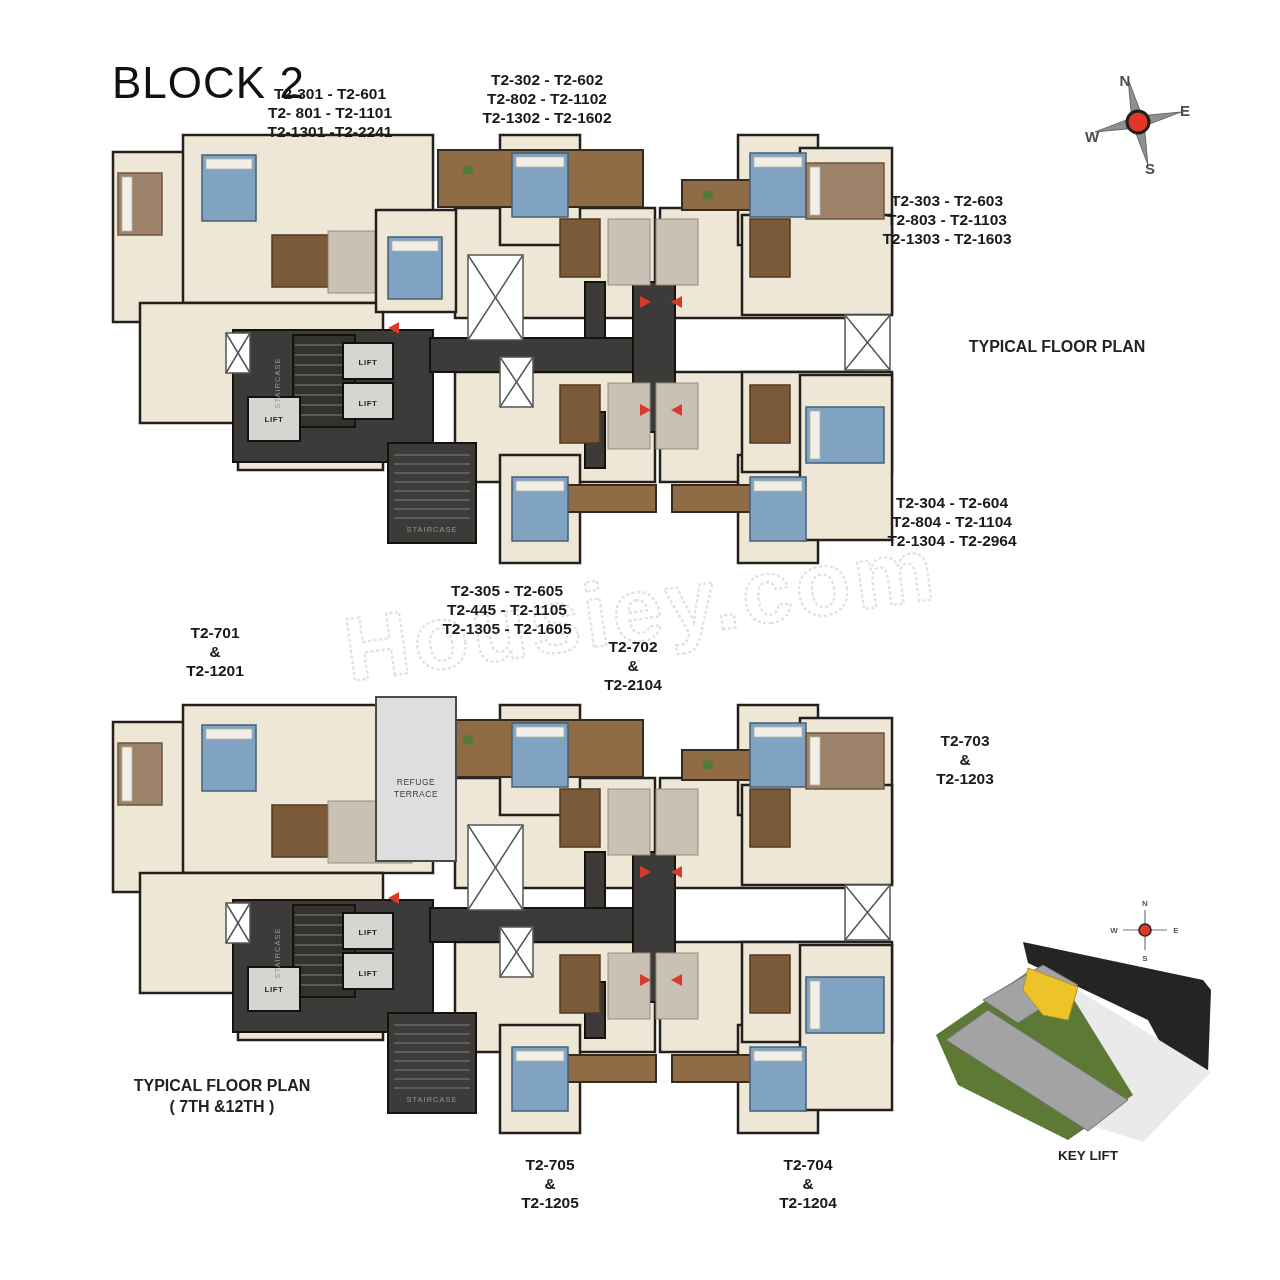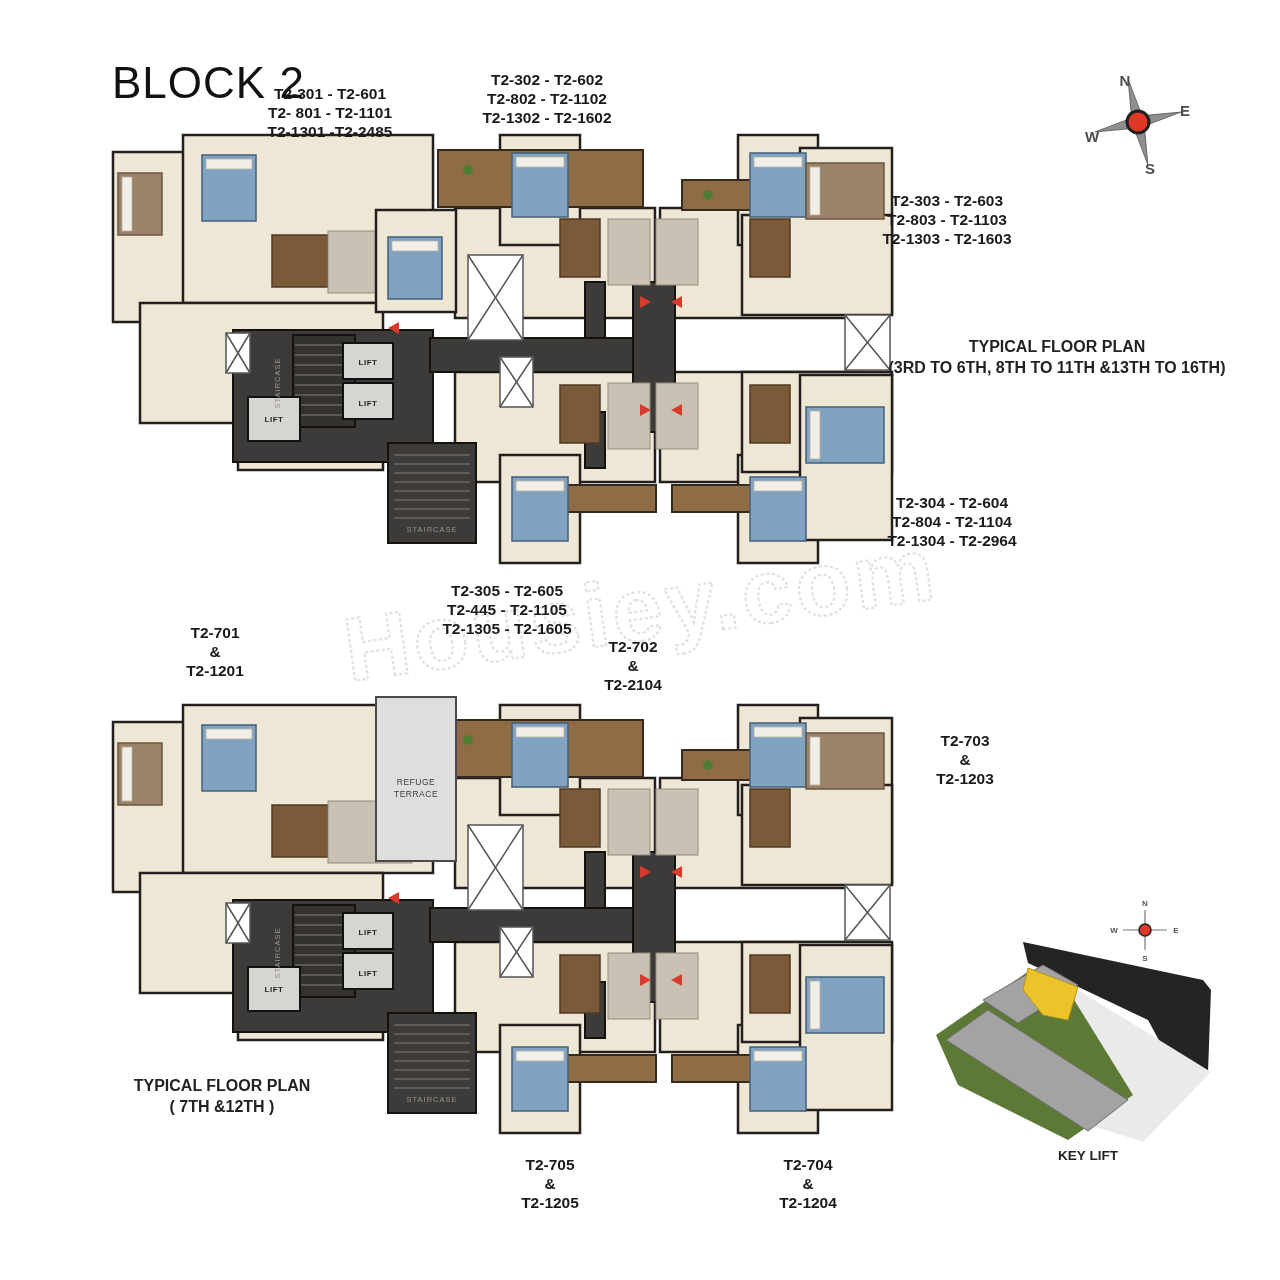--- a/index.html
+++ b/index.html
@@ -211,35 +211,34 @@
   <text class="lift-txt" x="260" y="240">LIFT</text>
   <text class="lift-txt" x="260" y="281">LIFT</text>
   <text class="lift-txt" x="166" y="297">LIFT</text>
   <text class="stair-txt" x="172" y="258" transform="rotate(-90 172 258)">STAIRCASE</text>
   <text class="stair-txt" x="324" y="407">STAIRCASE</text>
 </svg>
 
 <div class="abs unit-label" style="left:330px;top:84px">
   <span style="display:block">T2-301 - T2-601</span>
   <span style="display:block">T2- 801 - T2-1101</span>
-  <span style="display:block">T2-1301 -T2-2485</span>
+  <span style="display:block">T2-1301 -T2-2241</span>
 </div>
 <div class="abs unit-label" style="left:547px;top:70px">
   <span style="display:block">T2-302 - T2-602</span>
   <span style="display:block">T2-802 - T2-1102</span>
   <span style="display:block">T2-1302 - T2-1602</span>
 </div>
 <div class="abs unit-label" style="left:947px;top:191px">
   <span style="display:block">T2-303 - T2-603</span>
   <span style="display:block">T2-803 - T2-1103</span>
   <span style="display:block">T2-1303 - T2-1603</span>
 </div>
 <div class="abs plan-title" style="left:1057px;top:336px">
   <span style="display:block">TYPICAL FLOOR PLAN</span>
-  <span style="display:block">(3RD TO 6TH, 8TH TO 11TH &amp;13TH TO 16TH)</span>
 </div>
 <div class="abs unit-label" style="left:952px;top:493px">
   <span style="display:block">T2-304 - T2-604</span>
   <span style="display:block">T2-804 - T2-1104</span>
   <span style="display:block">T2-1304 - T2-2964</span>
 </div>
 <div class="abs unit-label" style="left:507px;top:581px">
   <span style="display:block">T2-305 - T2-605</span>
   <span style="display:block">T2-445 - T2-1105</span>
   <span style="display:block">T2-1305 - T2-1605</span>

